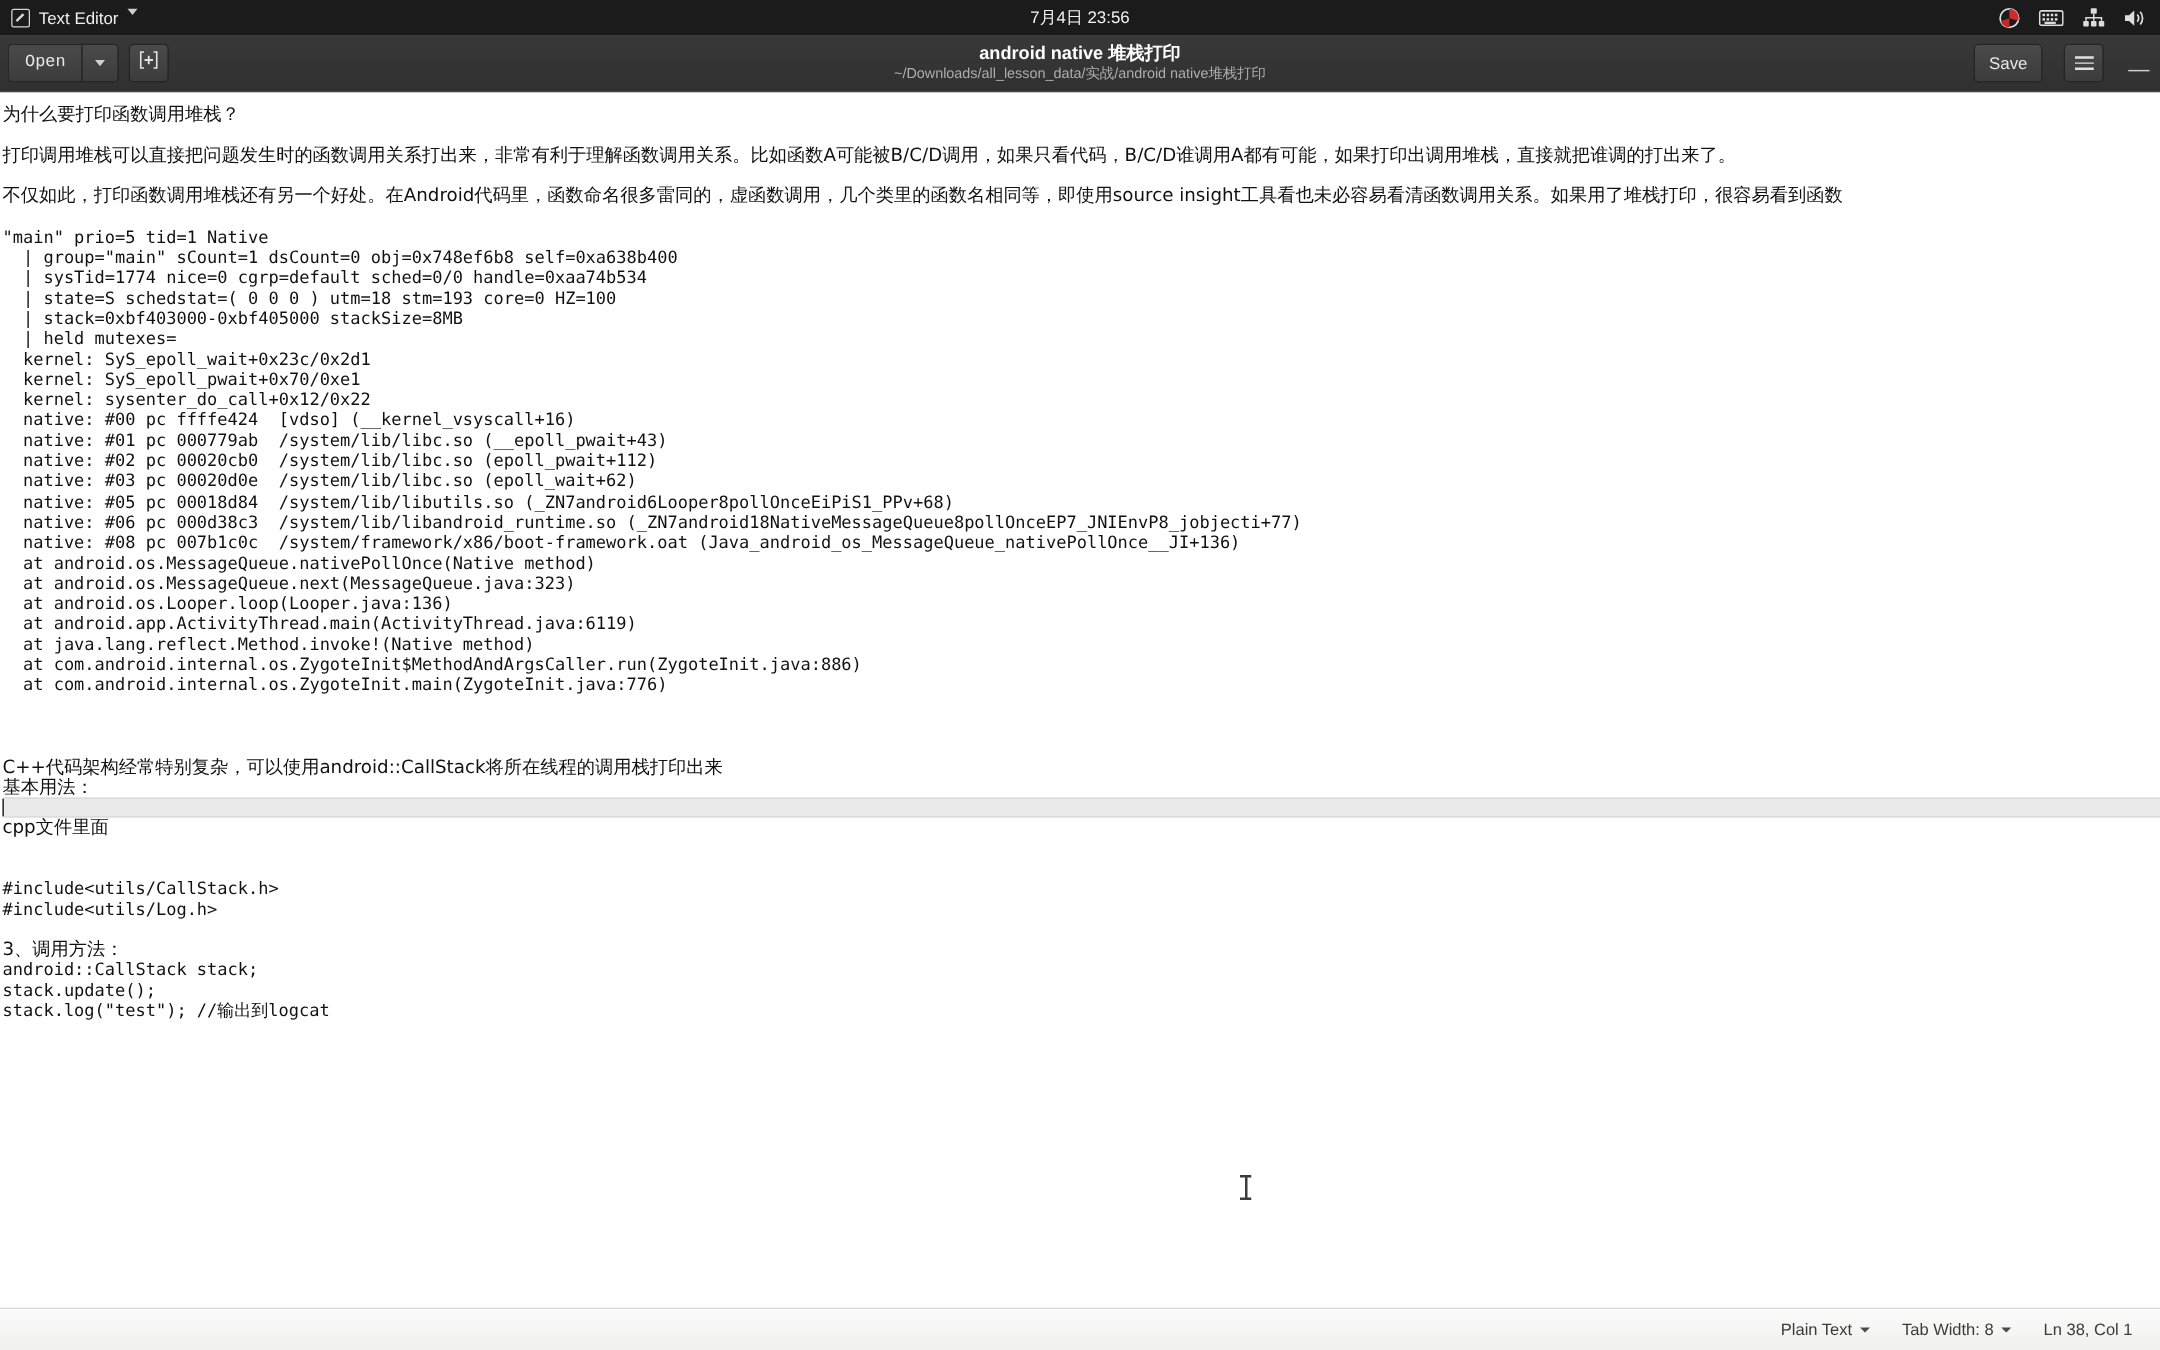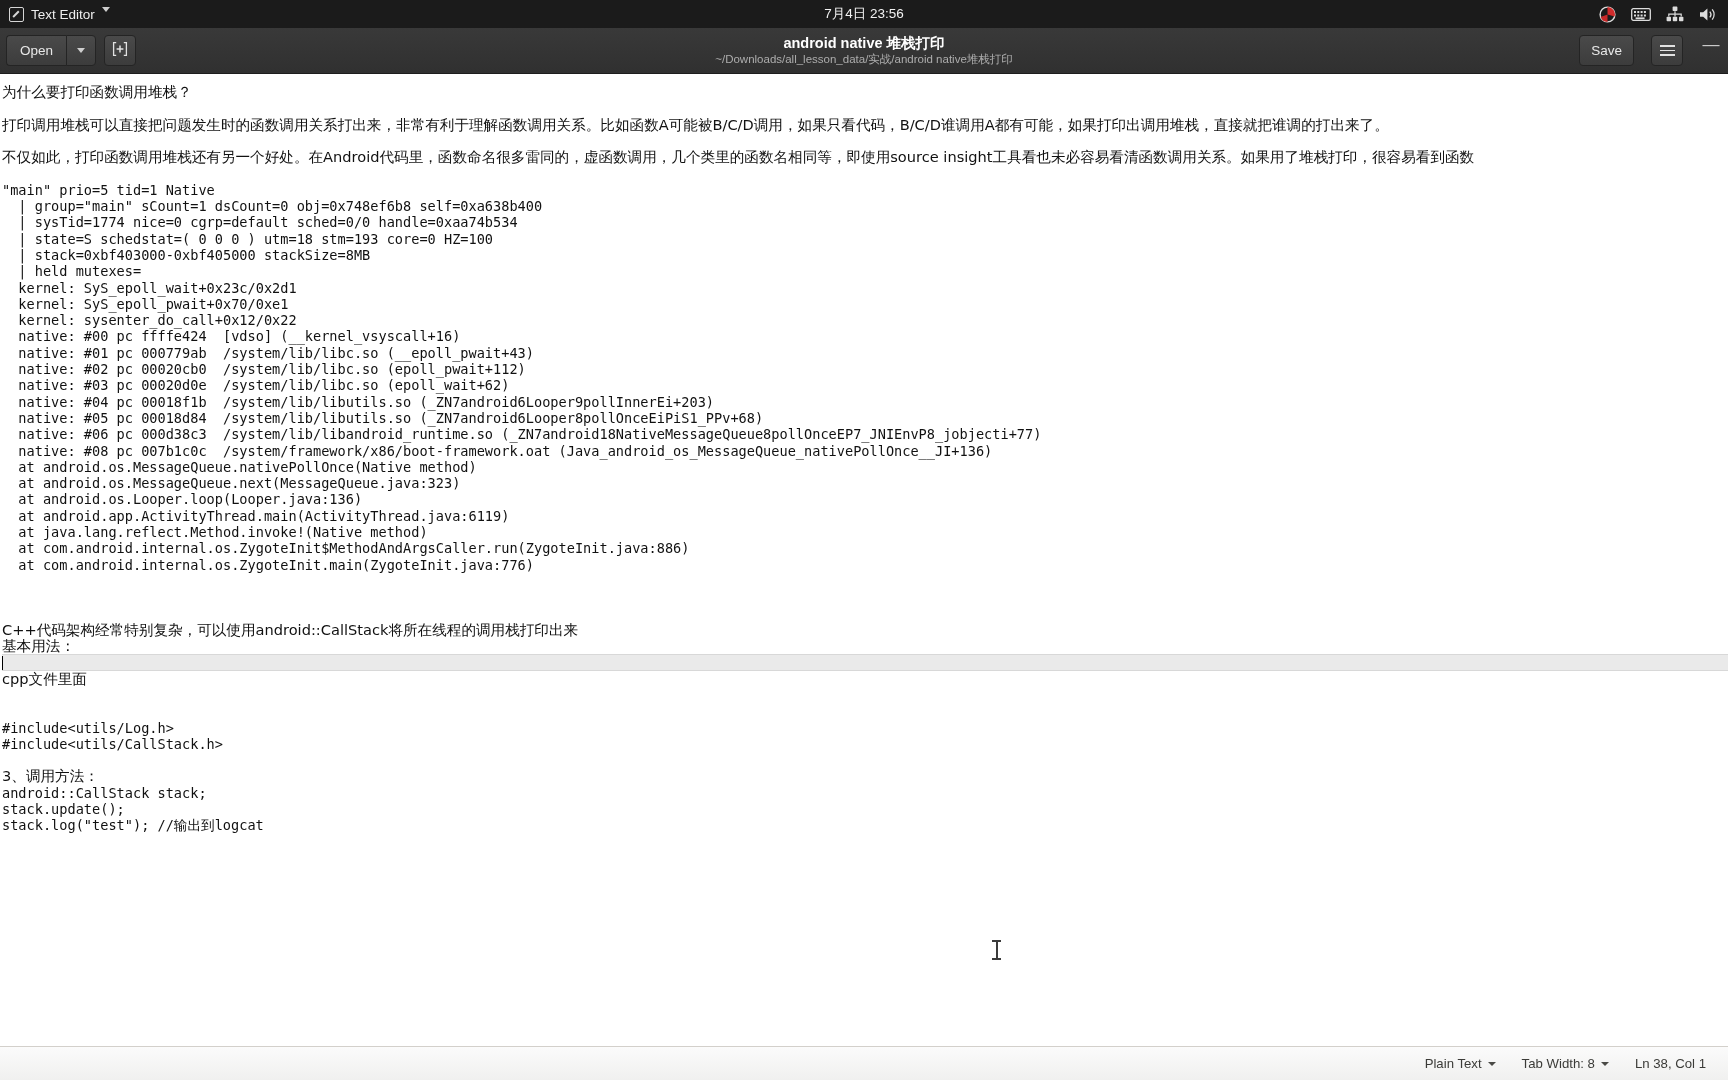--- a/index.html
+++ b/index.html
@@ -68,21 +68,21 @@
   #headerbar {
     height: 46px;
     background: linear-gradient(to bottom, #393939, #303030);
     border-bottom: 1px solid #1d1d1d;
     display: flex;
     align-items: center;
     position: relative;
     color: #e6e6e6;
     padding: 0 6px;
   }
-  .hb-left { display: flex; align-items: center; gap: 8px; z-index: 2; }
+  .hb-left { display: flex; align-items: center; gap: 8px; z-index: 2; font-family: Liberation Mono, monospace; }
   .btn {
     background: linear-gradient(to bottom, #4a4a4a, #3c3c3c);
     border: 1px solid #242424;
     border-radius: 4px;
     color: #e8e8e8;
     font-size: 13.5px;
     height: 31px;
     display: inline-flex;
     align-items: center;
     justify-content: center;
@@ -105,21 +105,21 @@
   .btn-icon { width: 32px; padding: 0; }
   .hb-center {
     position: absolute;
     left: 0; right: 0;
     display: flex; flex-direction: column; align-items: center;
     justify-content: center;
     pointer-events: none;
   }
   .hb-title { font-size: 14.5px; font-weight: bold; color: #ffffff; line-height: 18px; }
   .hb-subtitle { font-size: 11.5px; color: #adadad; line-height: 15px; }
-  .hb-right { margin-left: auto; display: flex; align-items: flex-start; gap: 17px; z-index: 2; }
+  .hb-right { margin-left: auto; display: flex; align-items: flex-end; gap: 17px; z-index: 2; }
   .hamburger { display: flex; flex-direction: column; gap: 3px; }
   .hamburger i { display: block; width: 15px; height: 1.8px; background: #e2e2e2; }
   .win-min {
     color: #cfcfcf; font-size: 17px; width: 22px; text-align: center; cursor: pointer;
     user-select: none;
   }
 
   
   #doc {
     position: relative;
@@ -294,42 +294,41 @@
       <div class="line mono">  | state=S schedstat=( 0 0 0 ) utm=18 stm=193 core=0 HZ=100</div>
       <div class="line mono">  | stack=0xbf403000-0xbf405000 stackSize=8MB</div>
       <div class="line mono">  | held mutexes=</div>
       <div class="line mono">  kernel: SyS_epoll_wait+0x23c/0x2d1</div>
       <div class="line mono">  kernel: SyS_epoll_pwait+0x70/0xe1</div>
       <div class="line mono">  kernel: sysenter_do_call+0x12/0x22</div>
       <div class="line mono">  native: #00 pc ffffe424  [vdso] (__kernel_vsyscall+16)</div>
       <div class="line mono">  native: #01 pc 000779ab  /system/lib/libc.so (__epoll_pwait+43)</div>
       <div class="line mono">  native: #02 pc 00020cb0  /system/lib/libc.so (epoll_pwait+112)</div>
       <div class="line mono">  native: #03 pc 00020d0e  /system/lib/libc.so (epoll_wait+62)</div>
-      <div class="line mono">  native: #04 pc 00018f1b  /system/lib/libutils.so (_ZN7android6Looper9pollInnerEi+203)</div>
       <div class="line mono">  native: #05 pc 00018d84  /system/lib/libutils.so (_ZN7android6Looper8pollOnceEiPiS1_PPv+68)</div>
       <div class="line mono">  native: #06 pc 000d38c3  /system/lib/libandroid_runtime.so (_ZN7android18NativeMessageQueue8pollOnceEP7_JNIEnvP8_jobjecti+77)</div>
       <div class="line mono">  native: #08 pc 007b1c0c  /system/framework/x86/boot-framework.oat (Java_android_os_MessageQueue_nativePollOnce__JI+136)</div>
       <div class="line mono">  at android.os.MessageQueue.nativePollOnce(Native method)</div>
       <div class="line mono">  at android.os.MessageQueue.next(MessageQueue.java:323)</div>
       <div class="line mono">  at android.os.Looper.loop(Looper.java:136)</div>
       <div class="line mono">  at android.app.ActivityThread.main(ActivityThread.java:6119)</div>
       <div class="line mono">  at java.lang.reflect.Method.invoke!(Native method)</div>
       <div class="line mono">  at com.android.internal.os.ZygoteInit$MethodAndArgsCaller.run(ZygoteInit.java:886)</div>
       <div class="line mono">  at com.android.internal.os.ZygoteInit.main(ZygoteInit.java:776)</div>
       <div class="line blank"></div>
       <div class="line blank"></div>
       <div class="line blank"></div>
       <div class="line cjk">C++代码架构经常特别复杂，可以使用android::CallStack将所在线程的调用栈打印出来</div>
       <div class="line cjk">基本用法：</div>
       <div class="line current mono"><span class="caret"></span></div>
       <div class="line cjk">cpp文件里面</div>
       <div class="line blank"></div>
       <div class="line blank"></div>
+      <div class="line mono">#include&lt;utils/CallStack.h&gt;</div>
       <div class="line mono">#include&lt;utils/Log.h&gt;</div>
-      <div class="line mono">#include&lt;utils/CallStack.h&gt;</div>
       <div class="line blank"></div>
       <div class="line cjk">3、调用方法：</div>
       <div class="line mono">android::CallStack stack;</div>
       <div class="line mono">stack.update();</div>
       <div class="line mono">stack.log("test"); //输出到logcat</div>
     </div>
   <div id="text-cursor">
       <i></i>
     </div>
 </div>

